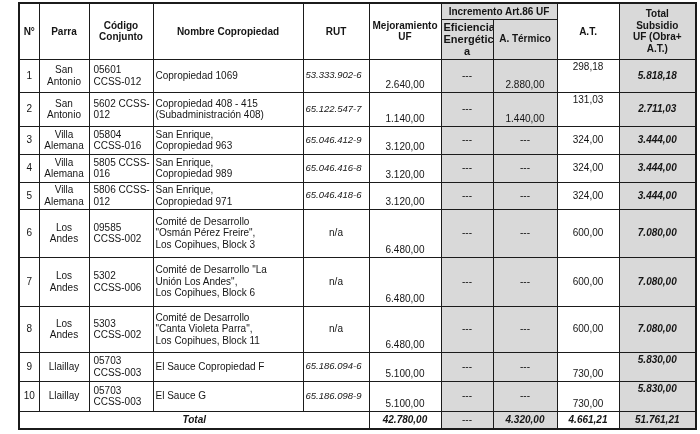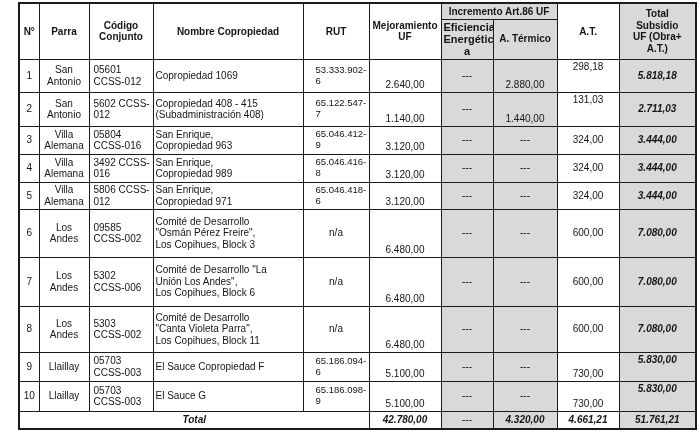--- a/index.html
+++ b/index.html
@@ -17,21 +17,21 @@
     border:1px solid #1b1b1b;padding:1px 2px;
     text-align:center;vertical-align:middle;
     white-space:pre-line;overflow:hidden;
   }
   th{font-weight:bold;}
   .g{background:#d9d9d9;}
   .b{font-weight:bold;font-style:italic;}
   .tl{text-align:left;}
   .name{}
   .cod{padding-left:4px;}
-  .rut{text-align:left;font-size:9.5px;padding:0 1px 0 12px;}
+  .rut{text-align:left;font-size:9.5px;padding:0 1px 0 2px;font-style:italic;}
   .vb{vertical-align:bottom;text-align:center;}
   .vt{vertical-align:top;}
   .fs9{font-size:11px;line-height:1.1;}
   col.c-n{width:20px;}  col.c-comuna{width:50px;} col.c-codigo{width:64px;}
   col.c-nombre{width:150px;} col.c-rut{width:66px;} col.c-mej{width:72px;}
   col.c-efi{width:52px;} col.c-ter{width:64px;} col.c-at{width:62px;}
   col.c-tot{width:77px;}
   tr.hdr1{height:16px;} tr.hdr2{height:40px;}
   tr.r1{height:33px;} tr.r2{height:34px;} tr.r3{height:28px;}
   tr.r4{height:28px;} tr.r5{height:27px;} tr.r6{height:48px;}
@@ -120,21 +120,21 @@
     <td class="vb">3.120,00</td>
     <td class="g">---</td>
     <td class="g">---</td>
     <td>324,00</td>
     <td class="g b">3.444,00</td>
   </tr>
   <tr class="r4">
     <td>4</td>
     <td>Villa
 Alemana</td>
-    <td class="tl cod">3492 CCSS-
+    <td class="tl cod">5805 CCSS-
 016</td>
     <td class="tl name">San Enrique,
 Copropiedad 989</td>
     <td class="rut">65.046.416-8</td>
     <td class="vb">3.120,00</td>
     <td class="g">---</td>
     <td class="g">---</td>
     <td>324,00</td>
     <td class="g b">3.444,00</td>
   </tr>

